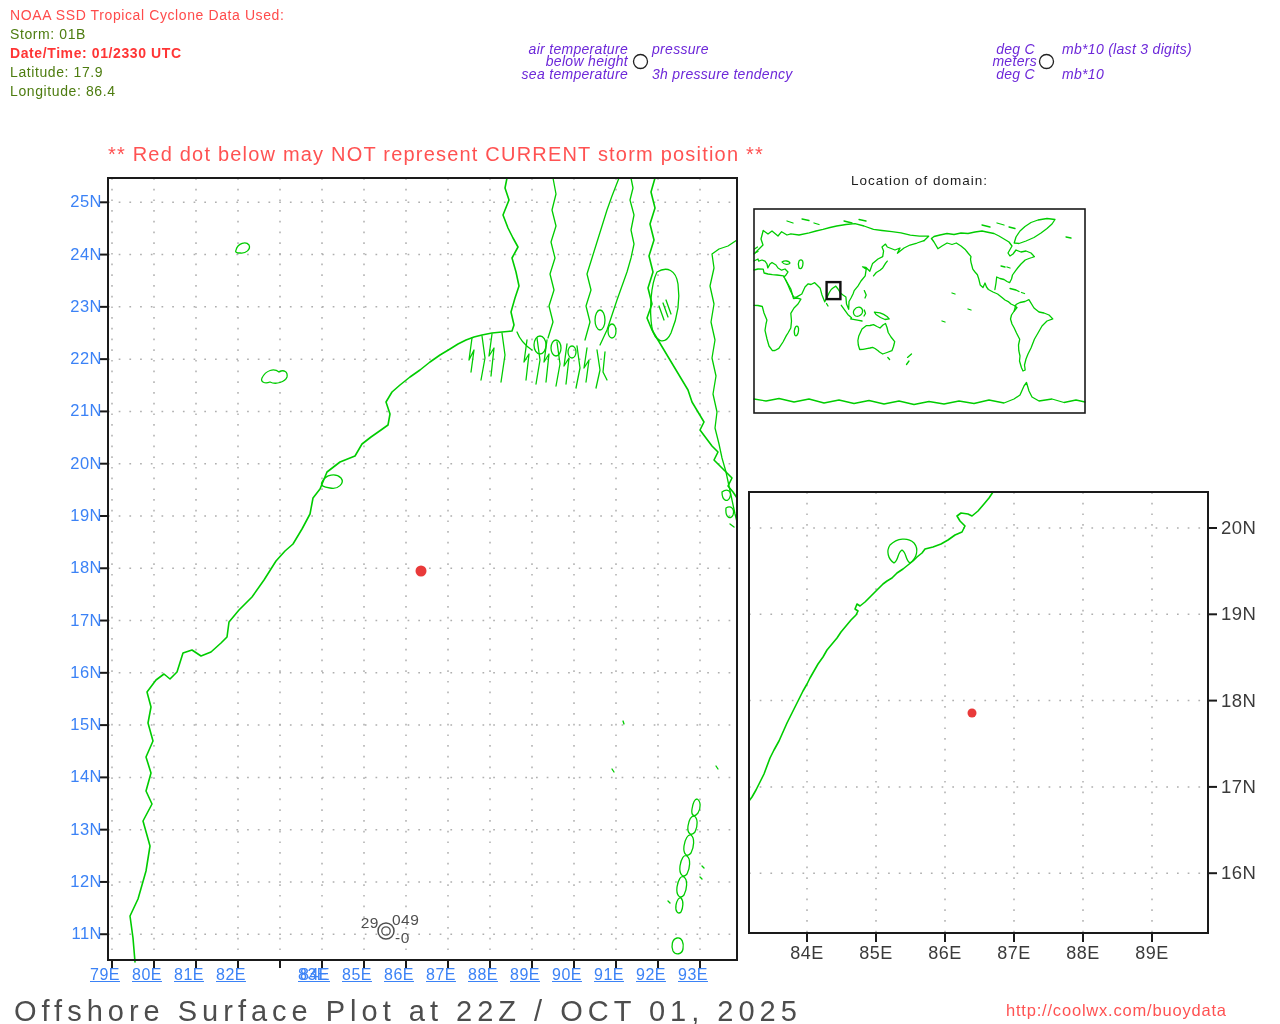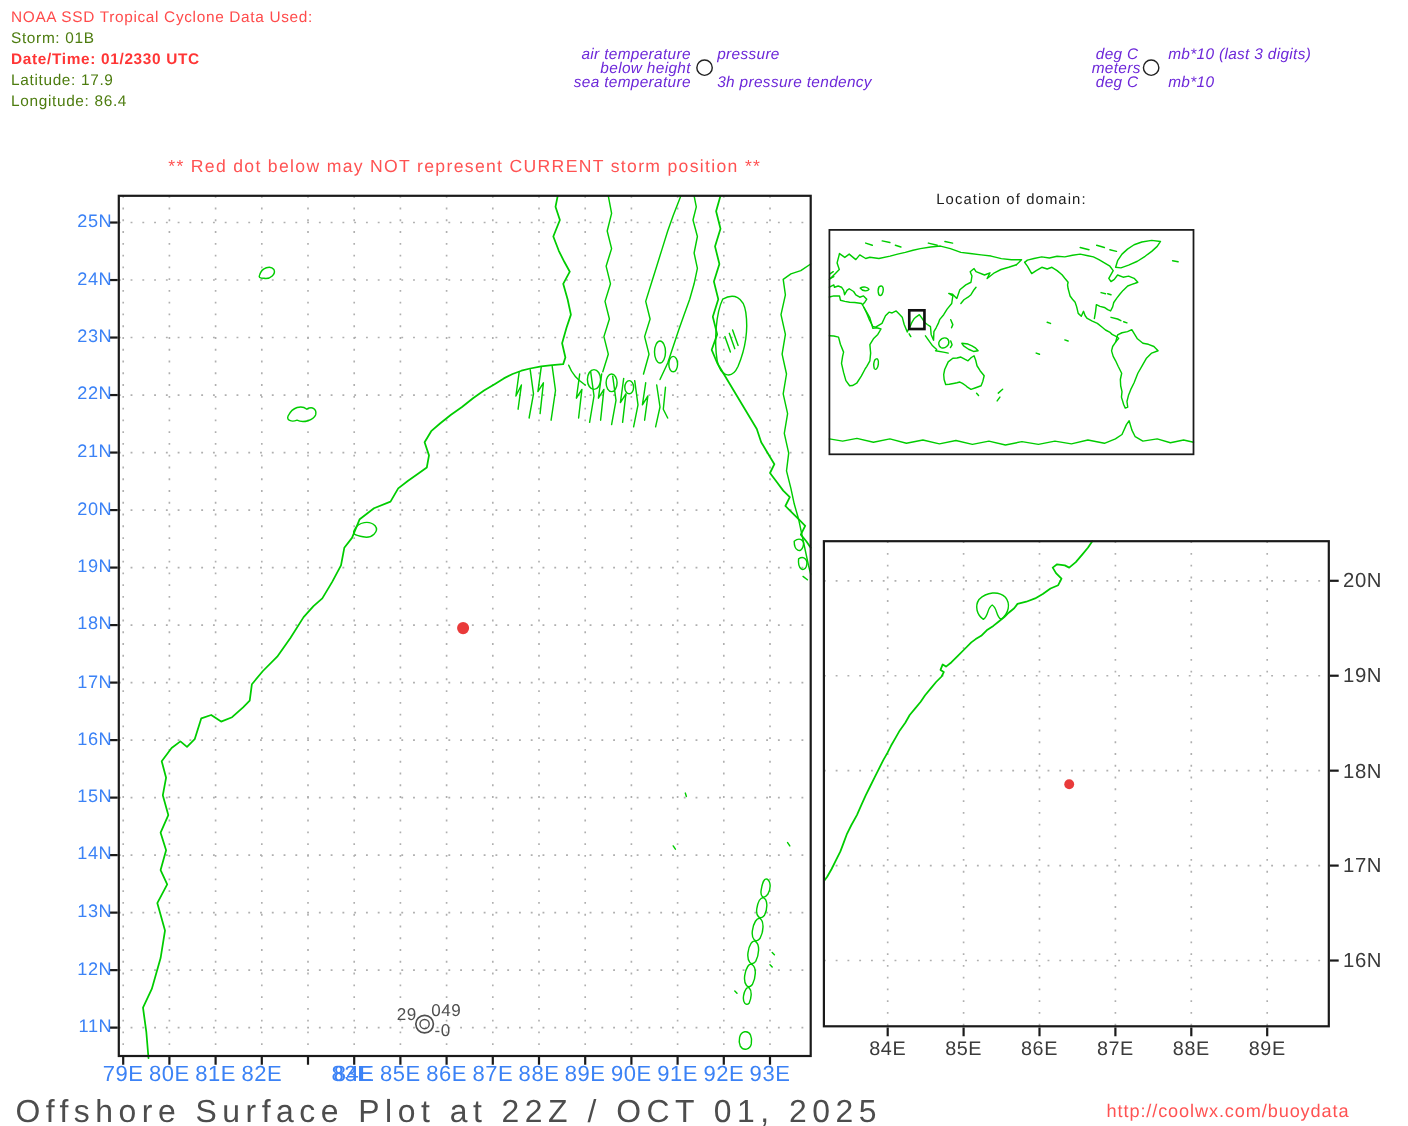--- a/index.html
+++ b/index.html
@@ -6,25 +6,25 @@
             font-family:"Liberation Sans","DejaVu Sans",sans-serif;}
   #stage{position:absolute;top:0;left:0;width:1280px;height:1024px;background:#fff;}
   #scene{position:absolute;top:0;left:0;}
   .txt{position:absolute;white-space:pre;color:#4d7c0f;}
   .red{color:#ff4b4b;}
   .redbold{color:#ff3535;font-weight:bold;}
   .info-line{font-size:14px;letter-spacing:.6px;line-height:19px;}
   #caution{left:622px;top:2px;width:510px;text-align:center;font-size:22px;letter-spacing:3px;color:#ff5252;}
   .leg{font-size:14px;letter-spacing:.3px;color:#6d28d9;font-style:italic;}
   .leg-r{text-align:right;}
-  #warning{left:108px;top:143px;width:629px;text-align:center;font-size:16px;letter-spacing:1.2px;color:#ff5252;}
+  #warning{left:108px;top:143px;width:629px;text-align:center;font-size:20px;letter-spacing:1.2px;color:#ff5252;}
   #inset-title{left:754px;top:173px;width:331px;text-align:center;font-size:13.5px;letter-spacing:1px;color:#1c1c1c;}
   .axis-lab{position:absolute;color:#3b82f6;white-space:pre;}
   .lat-lab{width:44px;text-align:right;font-size:16.5px;letter-spacing:.5px;}
-  .lon-lab{width:44px;text-align:center;font-size:20px;letter-spacing:.5px;}
+  .lon-lab{width:44px;font-size:16px;letter-spacing:.5px;text-decoration:underline;}
   .zlon-lab{width:56px;text-align:center;font-size:18px;letter-spacing:.5px;color:#3a3a3a;}
   .zlat-lab{font-size:18.5px;letter-spacing:.5px;color:#3a3a3a;}
   .stn{font-size:15.5px;letter-spacing:.5px;color:#4f4f4f;text-align:center;}
   #footer-title{left:14px;top:995px;font-size:29px;letter-spacing:5px;color:#4d4d4d;}
   #footer-url{left:1006px;top:1001px;font-size:16.5px;letter-spacing:.8px;color:#ff5252;text-decoration:none;}
   svg .coast{fill:none;stroke:#00cc00;stroke-width:1.6;stroke-linejoin:round;stroke-linecap:round;}
   svg .coast-thin{fill:none;stroke:#00cc00;stroke-width:1.3;stroke-linejoin:round;stroke-linecap:round;}
   svg .grid{stroke:#afafaf;stroke-width:1.5;stroke-dasharray:1.7 9;fill:none;}
   svg .tick{stroke:#1a1a1a;stroke-width:2;}
   svg .frame{fill:none;stroke:#1a1a1a;stroke-width:2;}

